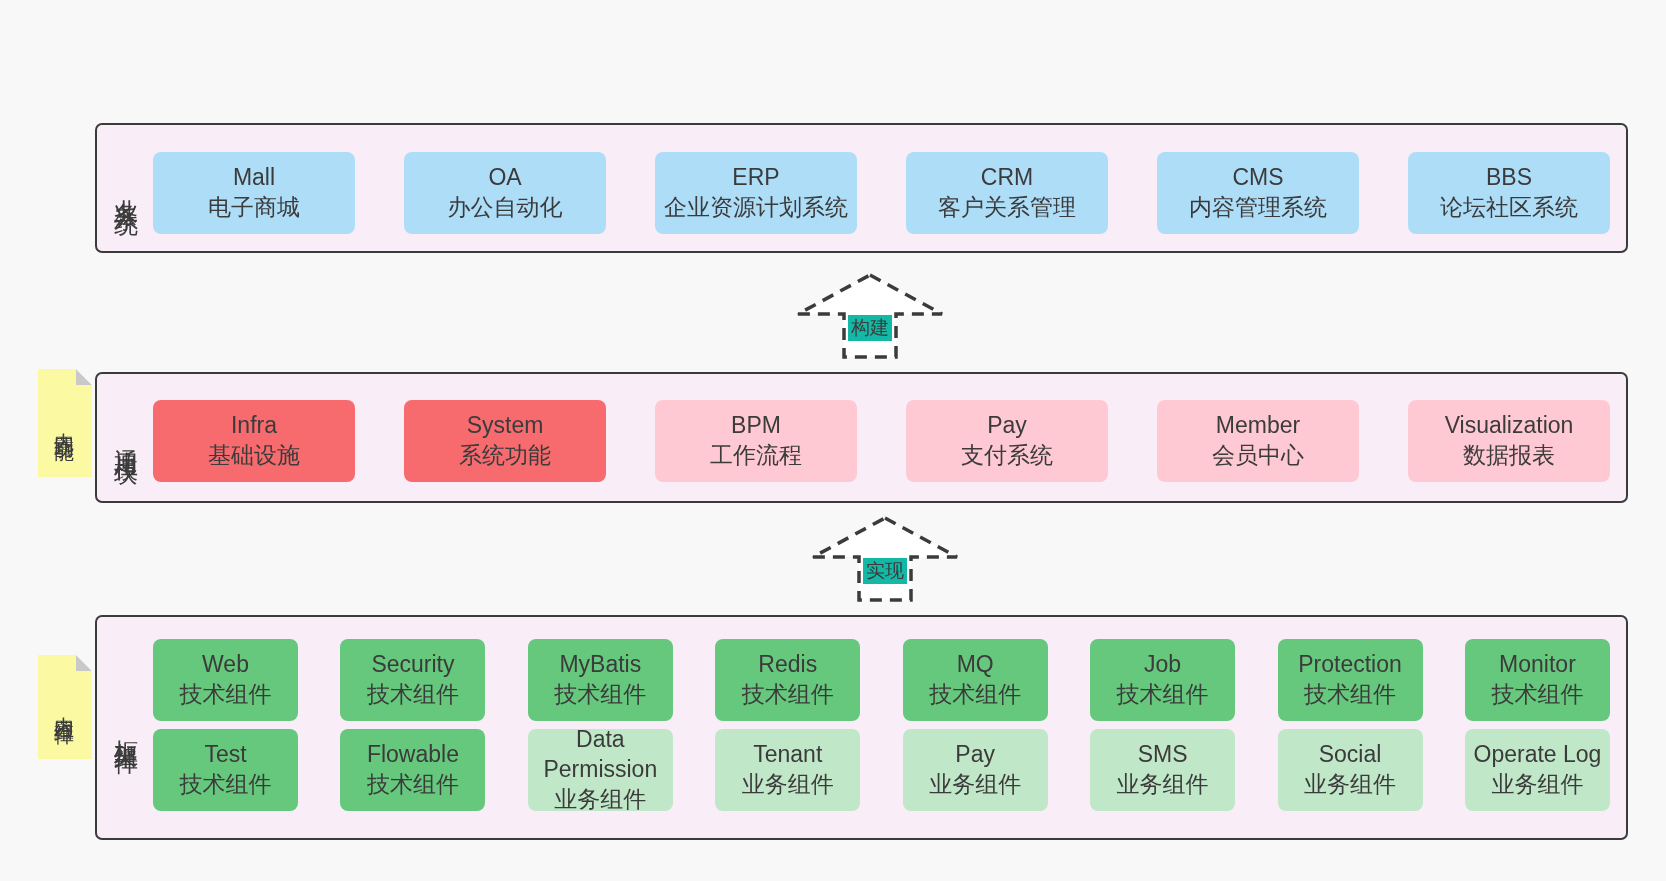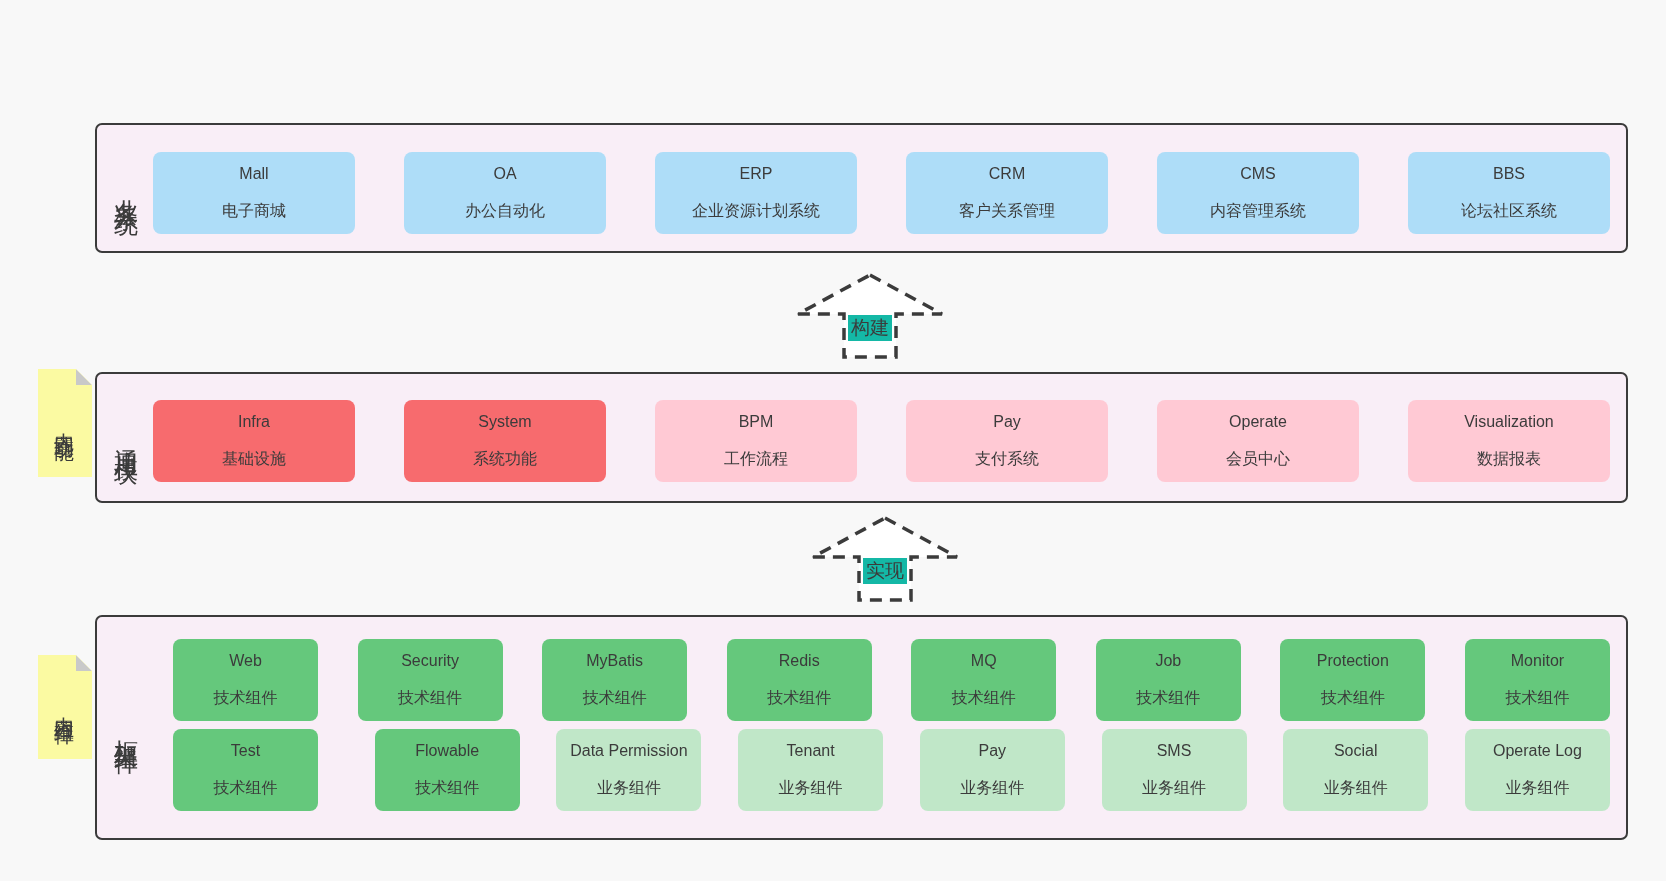--- a/index.html
+++ b/index.html
@@ -28,30 +28,30 @@
   }
   .row{
     position:absolute;left:56px;right:16px;height:82px;
     display:flex;justify-content:space-between;align-items:stretch;
   }
   .row-top{top:27px;}
   #section-modules .row-top{top:26px;}
   .row-c1{top:22px;}
   .row-c2{top:112px;}
   .box{
-    display:flex;flex-direction:column;align-items:center;justify-content:space-between;
-    border-radius:8px;text-align:center;font-size:16px;line-height:1.3;
+    display:flex;flex-direction:column;align-items:center;justify-content:center;
+    border-radius:8px;text-align:center;font-size:23px;line-height:1.3;
     padding:12px 4px;box-sizing:border-box;
   }
   .row-6 .box{width:202px;}
   .row-8 .box{width:145px;}
   .box.blue{background:var(--blue);}
   .box.red{background:var(--red);}
   .box.pink{background:var(--pink);}
-  .box.green{background:var(--green);margin-left:20px;}
+  .box.green{background:var(--green);}
   .box.lightgreen{background:var(--lightgreen);}
   .arrow{position:absolute;width:150px;height:88px;}
   #arrow-1{left:795px;top:272px;}
   #arrow-2{left:810px;top:515px;}
   .arrow svg{position:absolute;left:0;top:0;}
   .arrow-label{
     position:absolute;left:50%;top:43px;transform:translateX(-50%);
     background:#14b8a6;padding:0 3px;font-size:19px;white-space:nowrap;
   }
   .note{
@@ -127,21 +127,21 @@
       </div>
       <div class="box pink">
         <div class="box-title">BPM</div>
         <div class="box-subtitle">工作流程</div>
       </div>
       <div class="box pink">
         <div class="box-title">Pay</div>
         <div class="box-subtitle">支付系统</div>
       </div>
       <div class="box pink">
-        <div class="box-title">Operate</div>
+        <div class="box-title">Member</div>
         <div class="box-subtitle">会员中心</div>
       </div>
       <div class="box pink">
         <div class="box-title">Visualization</div>
         <div class="box-subtitle">数据报表</div>
       </div>
     </div>
 </div>
 
 <div class="arrow" id="arrow-2">

